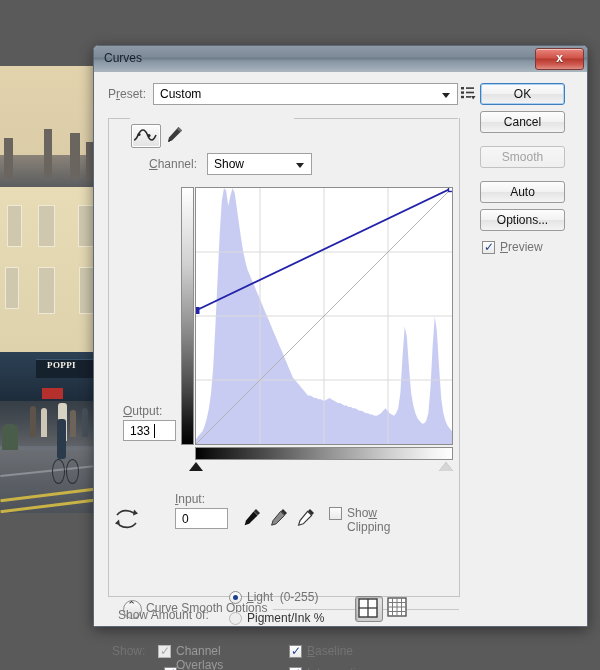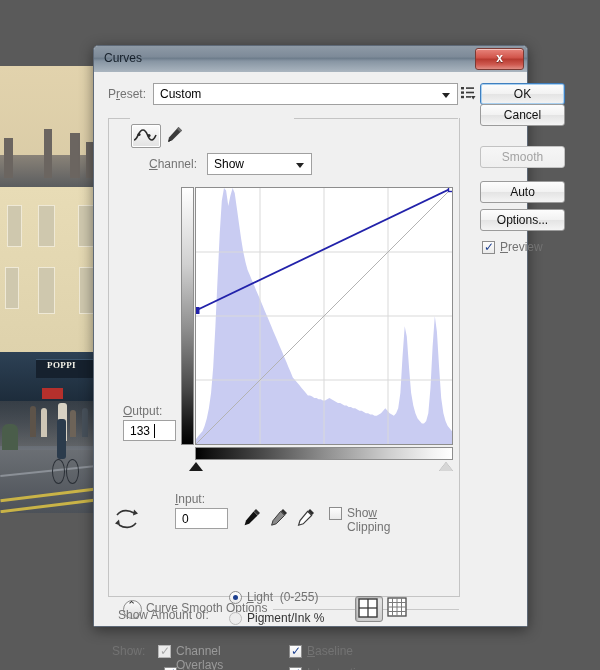--- a/index.html
+++ b/index.html
@@ -68,21 +68,21 @@
     background:#8b9097;transform:rotate(-6deg);}
   .photo .line{position:absolute;left:0;top:95%;width:100%;height:2.5px;
     background:#c9b347;transform:rotate(-7deg);}
   .photo .line2{position:absolute;left:0;top:97.5%;width:100%;height:2.5px;
     background:#c9b347;transform:rotate(-7deg);}
   .photo .bush{position:absolute;left:2px;top:80%;width:16px;height:8%;
     background:#4a5d4a;border-radius:6px;}
 
   
   .dialog{
-    position:absolute;left:93px;top:45px;width:435px;height:582px;
+    position:absolute;left:93px;top:45px;width:495px;height:582px;
     background:#f0f0f0;
     border:1px solid #5e6977;
     border-radius:5px 5px 2px 2px;
     box-shadow:0 3px 14px rgba(0,0,0,.45);
     box-sizing:border-box;
   }
   .titlebar{
     height:26px;
     background:linear-gradient(180deg,#8e9aa6 0%,#7e8b99 40%,#6e7d8c 48%,#8795a3 58%,#aab5bf 100%);
     border-radius:4px 4px 0 0;
@@ -253,21 +253,21 @@
     border:1px solid #9b9b9b;
     background:linear-gradient(180deg,#fdfdfd 0%,#f2f2f2 48%,#e4e4e4 52%,#f4f4f4 100%);
     font-size:12px;color:#111;cursor:pointer;
     display:flex;align-items:center;justify-content:center;
     box-sizing:border-box;
   }
   .btn.primary{border:1px solid #3f7fbf;box-shadow:0 0 0 1px #a9d0f0 inset;}
   .btn.dis{color:#a3a3a3;border-color:#c2c2c2;
     background:linear-gradient(180deg,#f6f6f6,#efefef);}
   #btn-ok{left:386px;top:11px;}
-  #btn-cancel{left:386px;top:32px;}
+  #btn-cancel{left:386px;top:39px;}
   #btn-smooth{left:386px;top:74px;}
   #btn-auto{left:386px;top:109px;}
   #btn-options{left:386px;top:137px;}
   .preview{position:absolute;left:388px;top:169px;}
   .preview .cbl{position:absolute;left:18px;top:-1px;}
 </style>
 </head>
 <body>
 
 <div class="photo">

